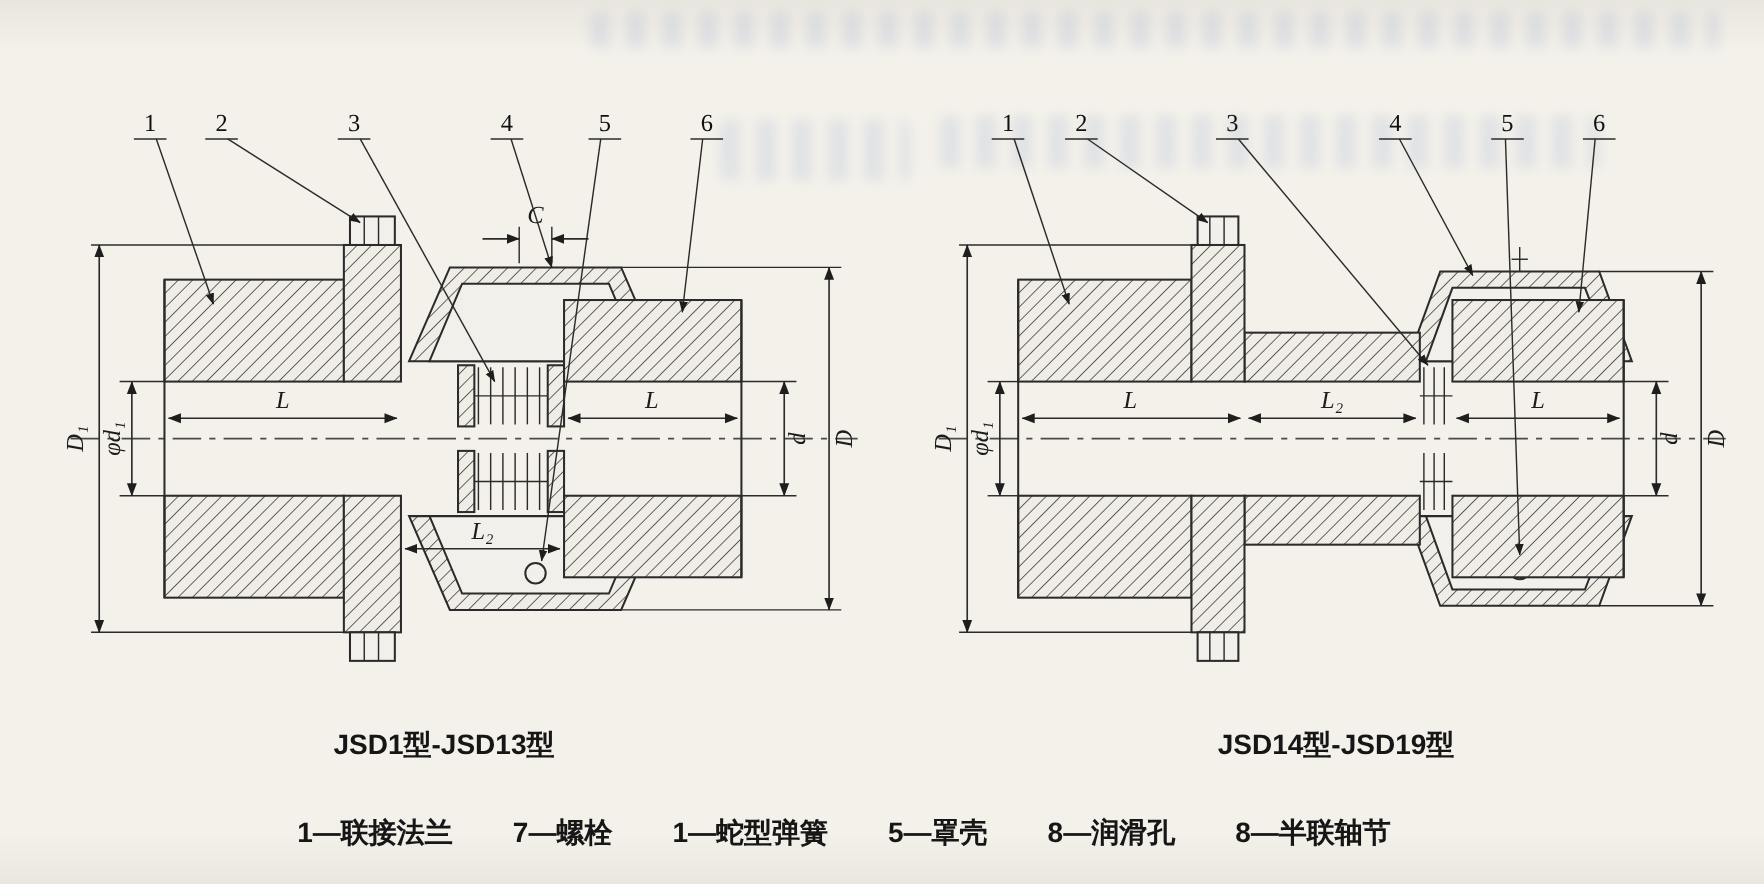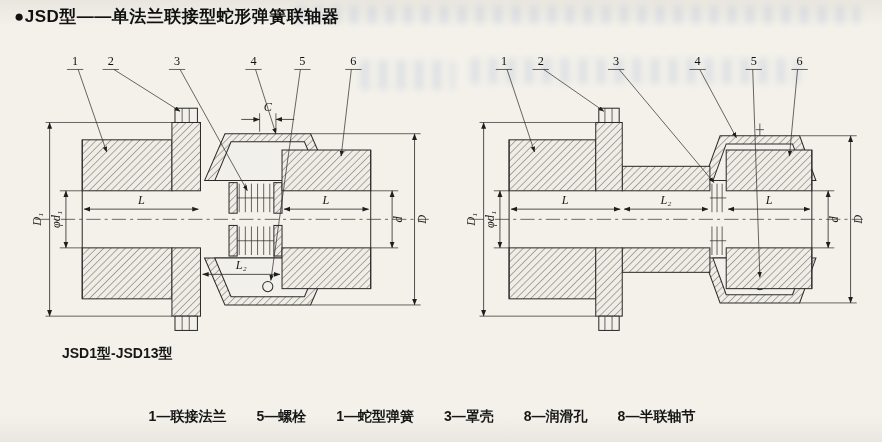--- a/index.html
+++ b/index.html
@@ -13,21 +13,21 @@
   }
   .title{
     position:absolute;left:14px;top:5px;
     font-size:17px;font-weight:bold;letter-spacing:.5px;
     color:#111;white-space:nowrap;
   }
   .fig{position:absolute;top:44px;width:420px;height:316px;}
   #fig-left{left:18px;}
   #fig-right{left:452px;}
   .caption{
-    position:absolute;top:345px;width:320px;
+    position:absolute;top:364px;width:320px;text-align:center;
     font-size:14px;font-weight:bold;color:#161616;
   }
   #caption-left{left:62px;}
   #caption-right{left:508px;}
   .legend{
     position:absolute;left:0;top:408px;width:844px;
     display:flex;justify-content:center;gap:30px;
     font-size:14px;font-weight:bold;color:#161616;white-space:nowrap;
   }
   .bleed{
@@ -50,21 +50,20 @@
 </style>
 </head>
 <body>
 
 <div class="page">
 
   <div class="bleed" id="bleed1"></div>
   <div class="bleed" id="bleed2"></div>
   <div class="bleed" id="bleed3"></div>
 
-  <div class="title">●JSD型——单法兰联接型蛇形弹簧联轴器</div>
 
   <svg class="fig" id="fig-left" viewBox="0 0 410 310">
     <defs>
       <pattern id="hL" width="5" height="5" patternUnits="userSpaceOnUse" patternTransform="rotate(45)">
         <rect width="5" height="5" fill="#efede6"></rect>
         <line x1="0" y1="0" x2="0" y2="5" stroke="#555" stroke-width="0.9"></line>
       </pattern>
       <marker id="aL" viewBox="0 0 10 10" refX="9.5" refY="5" markerWidth="8" markerHeight="8" orient="auto-start-reverse">
         <path d="M0 1.2 L10 5 L0 8.8 Z" fill="#1e1e1e"></path>
       </marker>
@@ -322,23 +321,24 @@
       </g>
       <g>
         <text class="callt" x="340" y="21" text-anchor="middle">6</text>
         <line class="thin" x1="332" y1="25" x2="348" y2="25"></line>
         <line class="thin" x1="338" y1="25" x2="330" y2="110" marker-end="url(#aR)"></line>
       </g>
     </g>
   </svg>
 
   <div class="caption" id="caption-left">JSD1型-JSD13型</div>
+  <div class="caption" id="caption-right">JSD14型-JSD19型</div>
 
   <div class="legend">
     <span>1—联接法兰</span>
-    <span>5—螺栓</span>
+    <span>7—螺栓</span>
     <span>1—蛇型弹簧</span>
-    <span>3—罩壳</span>
+    <span>5—罩壳</span>
     <span>8—润滑孔</span>
     <span>8—半联轴节</span>
   </div>
 
 </div>
 
 </body></html>

